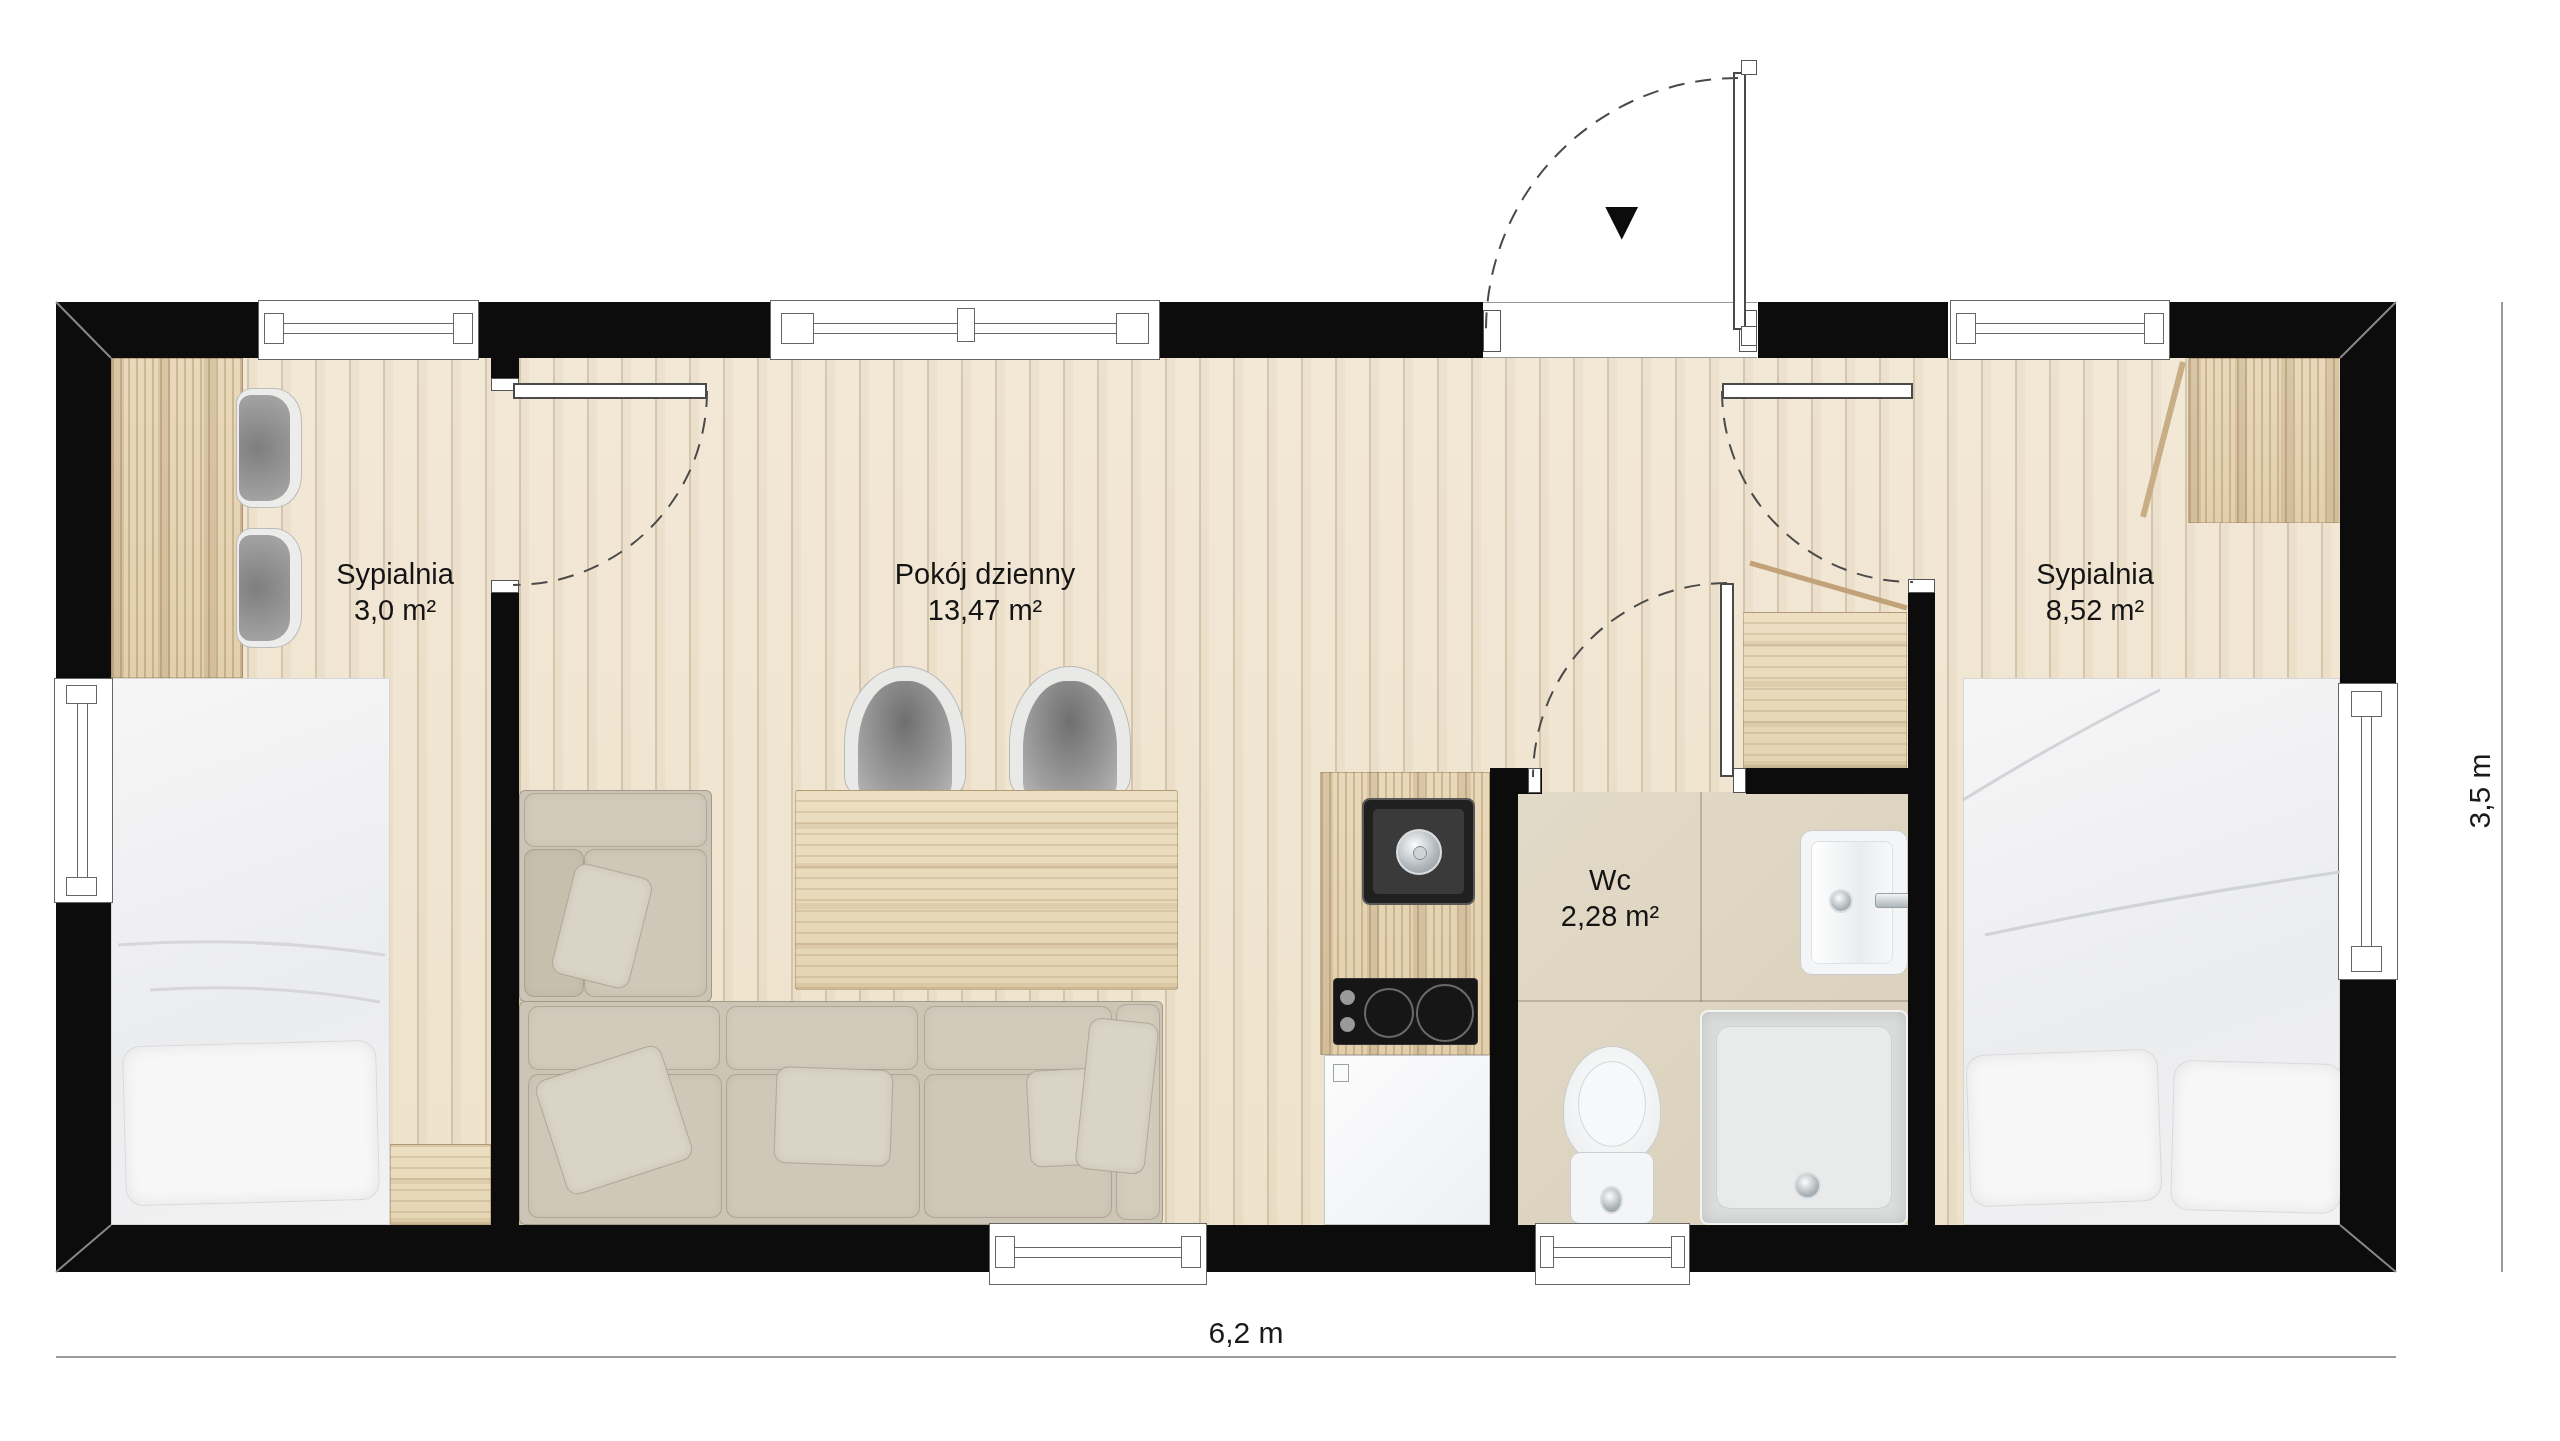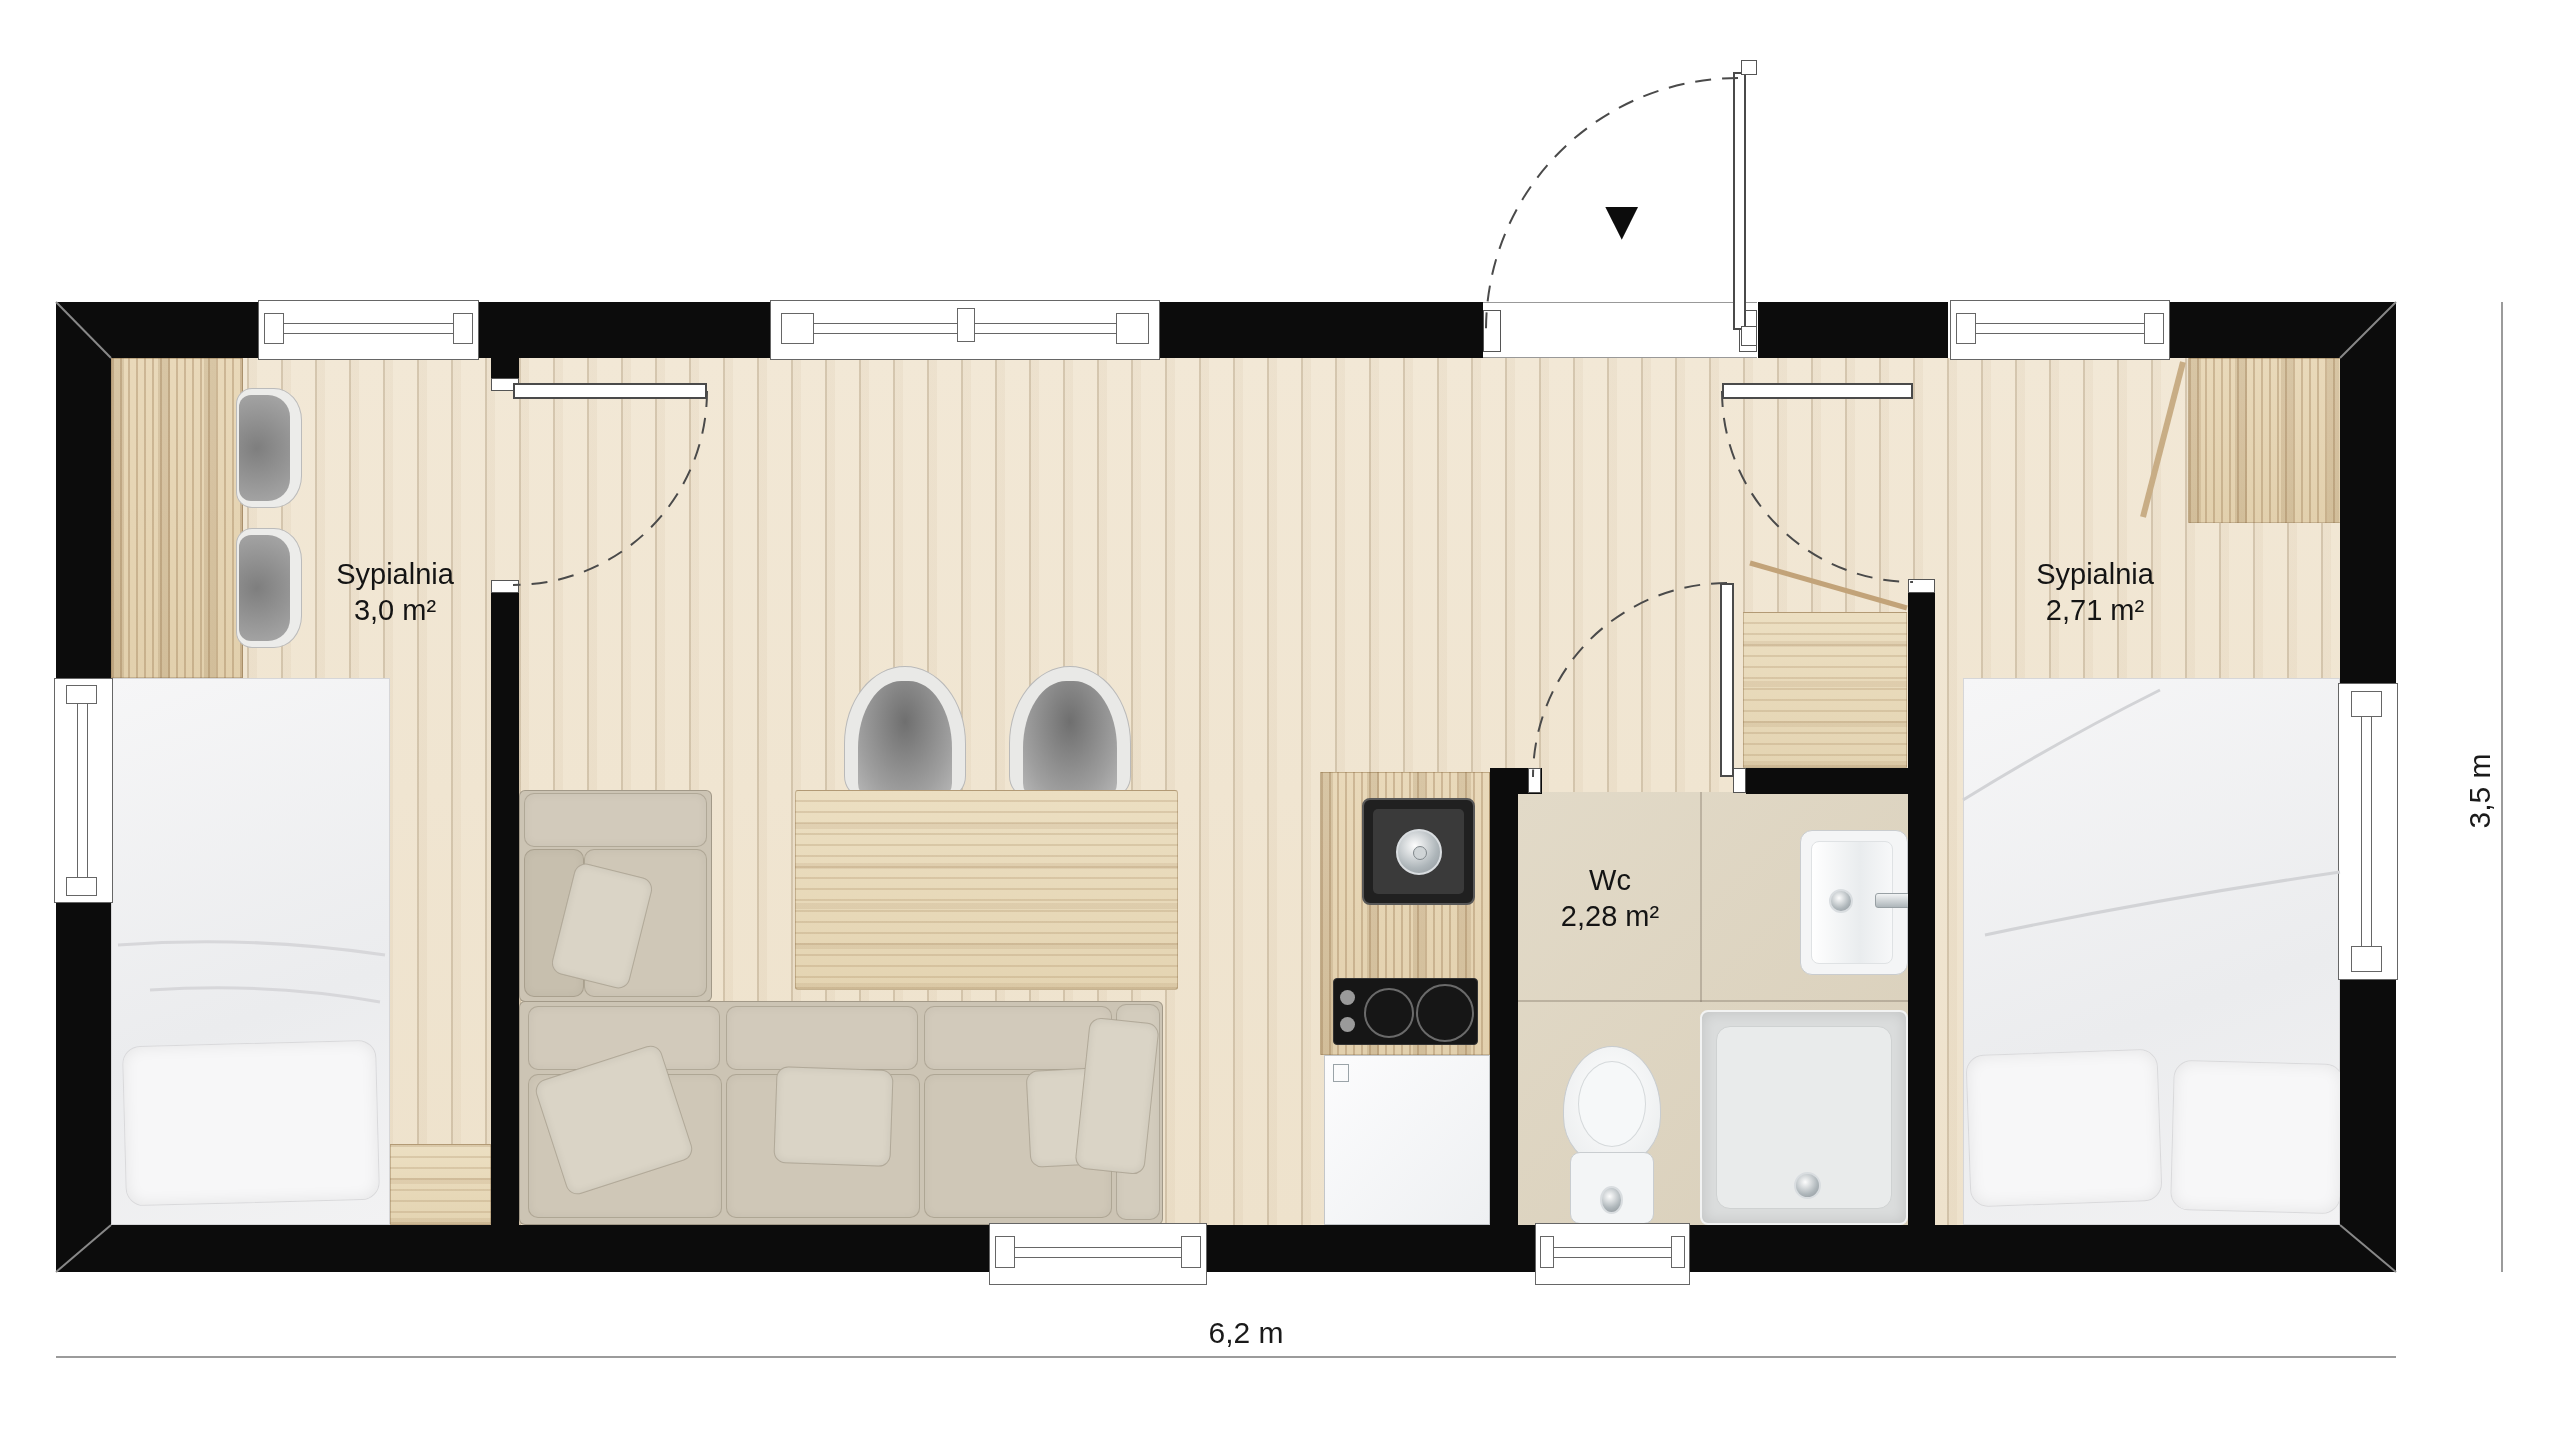--- a/index.html
+++ b/index.html
@@ -250,27 +250,31 @@
     <path d="M 1963 800 Q 2060 740 2160 690" fill="none" stroke="#d2d3d6" stroke-width="3"></path>
     <path d="M 1985 935 Q 2150 900 2340 872" fill="none" stroke="#d2d3d6" stroke-width="3"></path>
     <path d="M 118 945 Q 250 935 385 955" fill="none" stroke="#d7d7da" stroke-width="3"></path>
     <path d="M 150 990 Q 270 982 380 1002" fill="none" stroke="#d7d7da" stroke-width="3"></path>
   </svg>
 
   <div class="room-label" style="left:270px;top:556px;width:250px;">
     <span class="rn">Sypialnia</span>
     <span class="ra">3,0 m²</span>
   </div>
+  <div class="room-label" style="left:860px;top:556px;width:250px;">
+    <span class="rn">Pokój dzienny</span>
+    <span class="ra">13,47 m²</span>
+  </div>
   <div class="room-label" style="left:1535px;top:862px;width:150px;">
     <span class="rn">Wc</span>
     <span class="ra">2,28 m²</span>
   </div>
   <div class="room-label" style="left:1975px;top:556px;width:240px;">
     <span class="rn">Sypialnia</span>
-    <span class="ra">2,71 m²</span>
+    <span class="ra">8,52 m²</span>
   </div>
 
   <div class="dim-line" style="left:56px;top:1356px;width:2340px;height:2px;"></div>
   <div class="dim-label" style="left:1146px;top:1316px;width:200px;">6,2 m</div>
   <div class="dim-line" style="left:2501px;top:302px;width:2px;height:970px;"></div>
   <div class="dim-label" style="left:2420px;top:774px;width:120px;transform:rotate(-90deg);">3,5 m</div>
 
 </div>
 
 </body></html>

